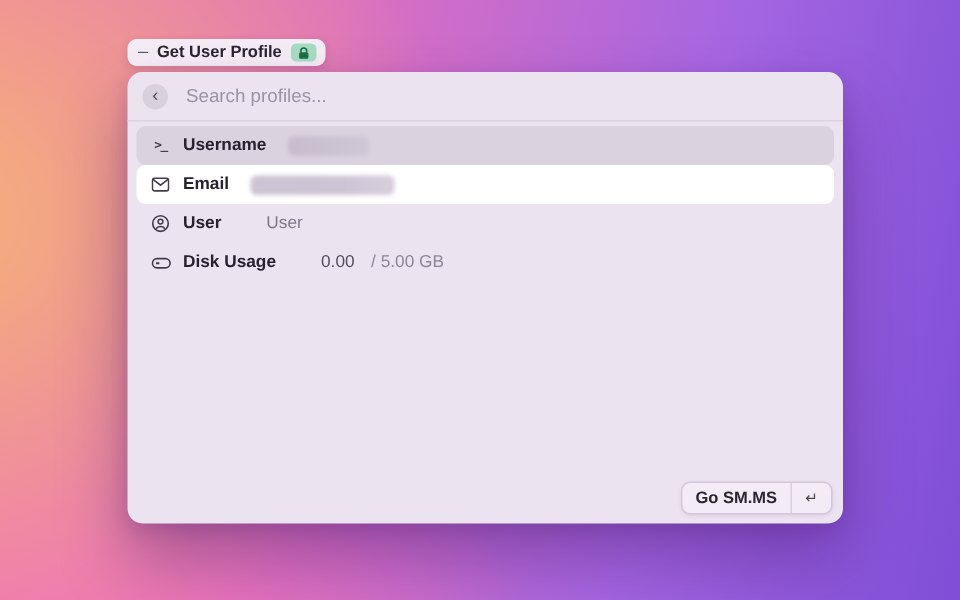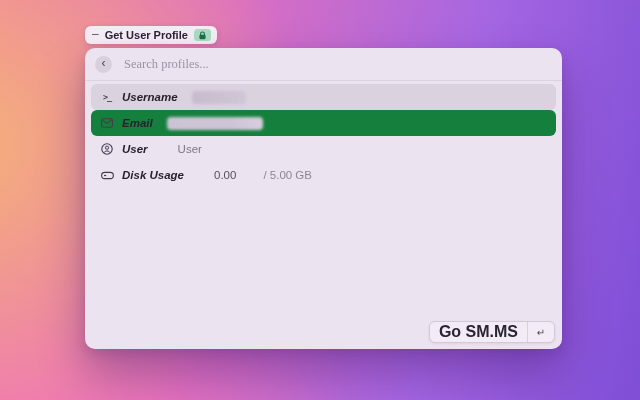--- a/index.html
+++ b/index.html
@@ -37,53 +37,53 @@
     box-shadow:0 25px 45px rgba(70,25,110,.40), 0 4px 12px rgba(70,25,110,.18);
   }
   .searchbar{height:32px;display:flex;align-items:center;padding:0 10px;gap:10px;}
   .back-btn{
     width:17px;height:17px;border-radius:50%;border:none;background:#d9d0de;
     display:flex;align-items:center;justify-content:center;cursor:pointer;padding:0;flex:0 0 auto;
   }
   .back-btn span{font-size:12px;color:#4a4452;line-height:1;transform:translateY(-1px);}
   .search-input{
     flex:1;border:none;outline:none;background:transparent;
-    font-family:Liberation Serif, serif;font-size:12.5px;color:#332d3c;
+    font-family:Liberation Sans, sans-serif;font-size:12.5px;color:#332d3c;
   }
   .search-input::placeholder{color:#9b92a5;}
   .divider{height:1px;background:#ddd1e3;margin:0;}
 
   .list{padding-top:3px;}
   .row{
     height:26px;margin:0 6px;border-radius:6px;
     display:flex;align-items:center;padding:0 9px;gap:8px;
   }
   .row.sel{background:#dbd2e0;}
-  .row.band{background:#15803d;}
+  .row.band{background:#ffffff;}
   .ric{
     width:14px;flex:0 0 auto;display:flex;align-items:center;justify-content:center;
     color:#433c4e;
   }
   .term-glyph{font-family:"DejaVu Sans Mono", monospace;font-size:8.5px;font-weight:700;letter-spacing:-1px;color:#433c4e;}
-  .rlabel{font-size:11.5px;font-weight:700;color:#272130;white-space:nowrap;font-style:italic;}
+  .rlabel{font-size:11.5px;font-weight:700;color:#272130;white-space:nowrap;}
   .rvalue{font-size:11.5px;color:#7f7889;margin-left:22px;white-space:nowrap;}
   .rvalue.dark{color:#544e5e;}
-  .rvalue.suffix{margin-left:19px;color:#8d8596;}
+  .rvalue.suffix{margin-left:3px;color:#8d8596;}
   .blob{height:13px;border-radius:4px;margin-left:6px;filter:blur(1.4px);}
   .blob-username{width:54px;background:linear-gradient(90deg,#c6bccd,#cbc2d2 60%,#cfc6d6);}
   .blob-email{width:96px;background:linear-gradient(90deg,#ccc3d4,#cdc4d5 65%,#d7cede);}
 
   
   .actionbar{position:absolute;right:7px;bottom:6px;}
   .action-pill{
     display:flex;align-items:center;height:20px;
     border:1px solid #d3c8da;border-radius:6px;background:#f3ebf5;
     cursor:pointer;box-shadow:0 1px 3px rgba(90,40,110,.10);
   }
-  .action-label{font-size:16px;font-weight:700;color:#2b2433;padding:0 9px;white-space:nowrap;}
+  .action-label{font-size:11px;font-weight:700;color:#2b2433;padding:0 9px;white-space:nowrap;}
   .action-sep{width:1px;height:20px;background:#d9cfe0;}
   .key-hint{
     width:26px;display:flex;align-items:center;justify-content:center;
     font-size:10px;color:#4a4452;
   }
   svg{display:block;}
 </style>
 </head>
 <body>
 

